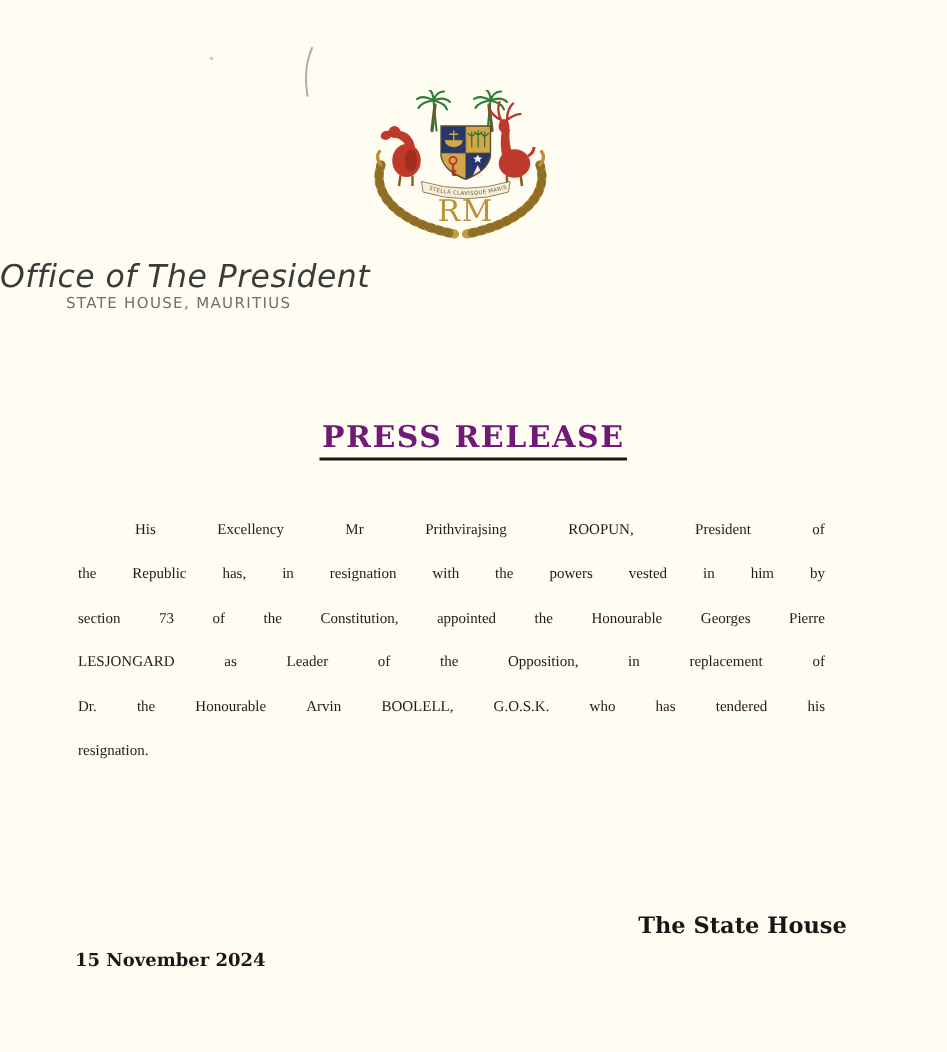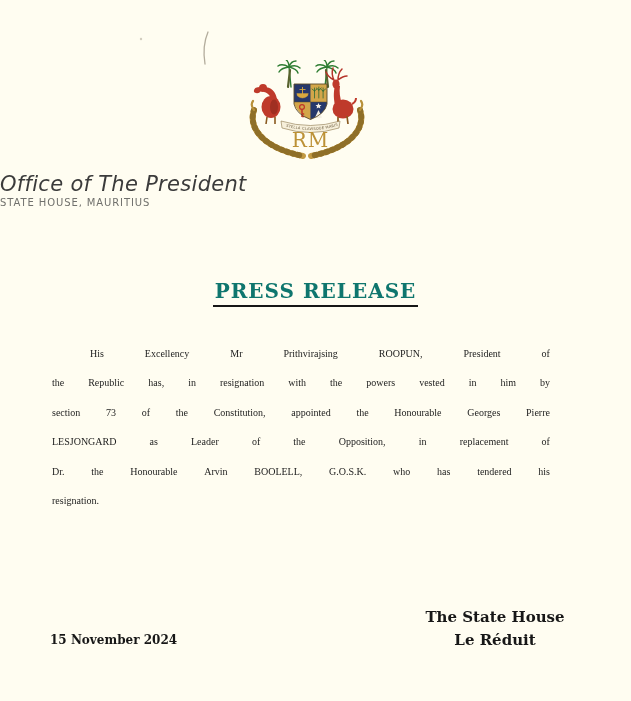--- a/index.html
+++ b/index.html
@@ -11,28 +11,28 @@
   .abs{position:absolute;}
   
   .center-shift{position:absolute;left:0;right:14px;}
   .office-title{
     font-family:"DejaVu Sans", sans-serif;
     font-style:italic;font-size:21px;line-height:24px;color:#3b3b3b;
     letter-spacing:0.3px;
   }
   .office-subtitle{
     font-family:"DejaVu Sans", sans-serif;
-    font-size:10px;line-height:13px;color:#70706c;letter-spacing:0.9px;
+    font-size:10px;line-height:13px;color:#70706c;letter-spacing:0.9px;padding-left:44px;
   }
   
   .heading-wrap{position:absolute;left:0;right:0;top:279px;text-align:center;}
   .heading{
     display:inline-block;
     font-family:"DejaVu Serif", serif;font-weight:bold;
-    font-size:20px;line-height:25px;letter-spacing:1px;color:#0f766e;
+    font-size:20px;line-height:25px;letter-spacing:1px;color:#701a75;
     border-bottom:2.5px solid #161616;padding:0 2px 1px 2px;
   }
   
   .paragraph{
     position:absolute;left:52px;top:339px;width:498px;
     font-family:"Liberation Serif", serif;font-size:10px;color:#1d1d1d;
     line-height:29.4px;
   }
   .jline{display:flex;justify-content:space-between;align-items:baseline;height:29.4px;}
   .jline.indent{padding-left:38px;}
@@ -205,17 +205,16 @@
         <span>who</span>
         <span>has</span>
         <span>tendered</span>
         <span>his</span>
       </div>
     <div class="lline">resignation.</div>
   </div>
 
   <div class="signature">
     <div>The State House</div>
-    <div>Le Réduit</div>
   </div>
   <div class="dateline">15 November 2024</div>
 
 </div>
 
 </body></html>

